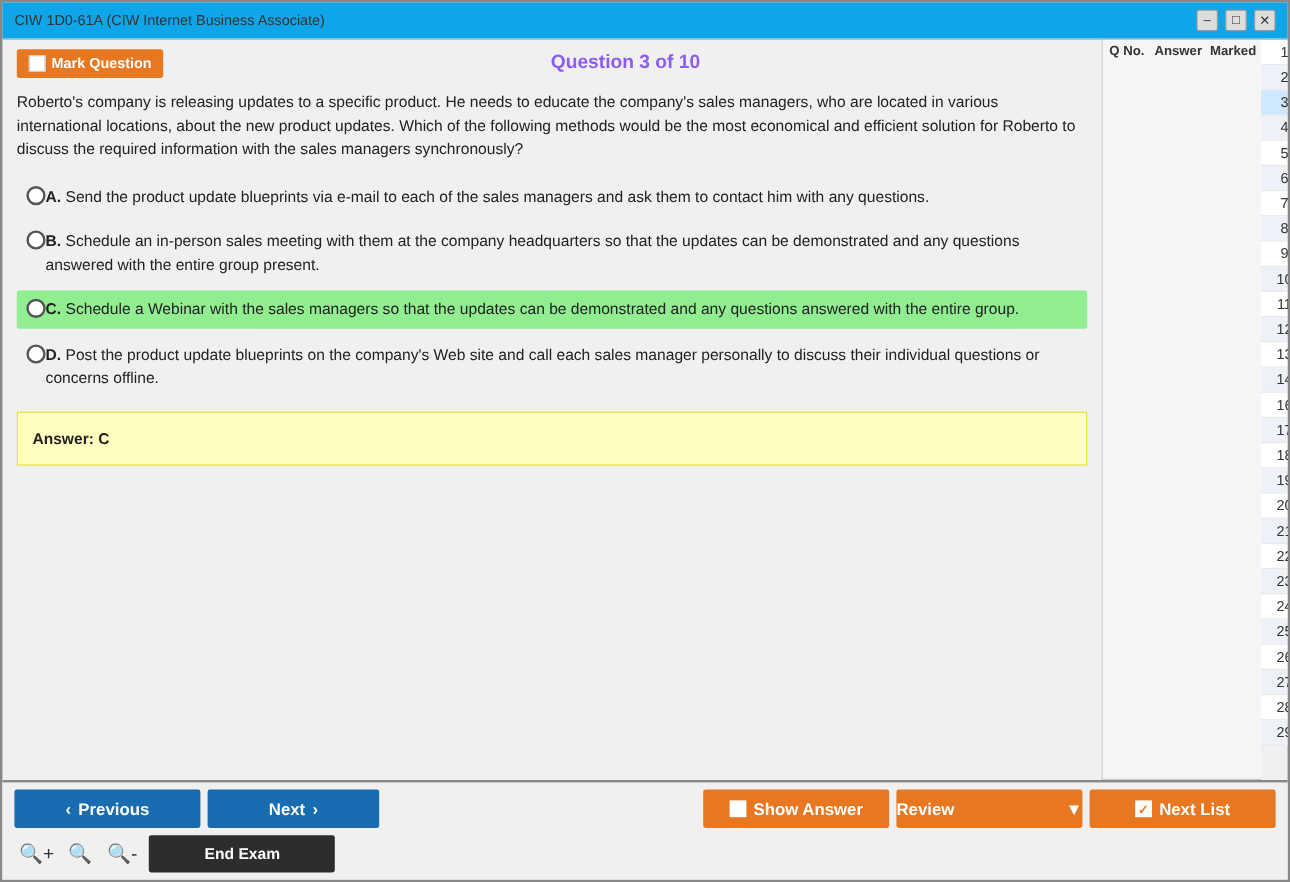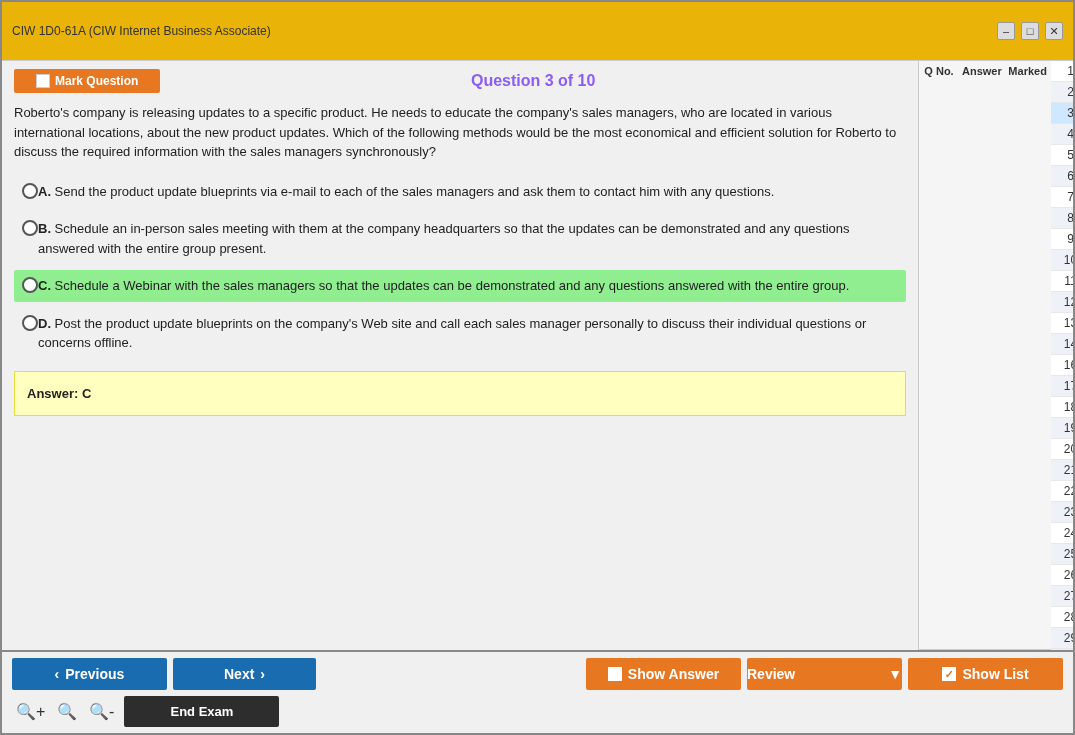--- a/index.html
+++ b/index.html
@@ -13,23 +13,23 @@
     }
     .window {
       width: 1075px;
       height: 735px;
       background: #f0f0f0;
       border: 2px solid #888;
       display: flex;
       flex-direction: column;
     }
     .title-bar {
-      background: #eab308;
+      background: #0ea5e9;
       border-bottom: 1px solid #ccc;
-      padding: 20px 10px;
+      padding: 6px 10px;
       display: flex;
       align-items: center;
       justify-content: space-between;
       font-size: 12px;
       color: #333;
       flex-shrink: 0;
     }
     .title-bar-title { font-size: 12px; }
     .title-bar-controls { display: flex; gap: 6px; }
     .title-bar-btn {
@@ -56,21 +56,21 @@
     .header-row {
       display: flex;
       align-items: center;
       margin-bottom: 10px;
       flex-shrink: 0;
     }
     .mark-question-btn {
       background: #e87722;
       color: white;
       border: none;
-      padding: 5px 22px;
+      padding: 5px 10px;
       font-size: 12px;
       font-weight: bold;
       cursor: pointer;
       display: flex;
       align-items: flex-end;
       gap: 5px;
       border-radius: 2px;
     }
     .mark-question-btn .checkbox-icon {
       width: 14px; height: 14px;
@@ -534,21 +534,21 @@
       <button class="btn-show-answer">
         <span class="sq-icon"></span>
         <span>Show Answer</span>
       </button>
       <button class="btn-review">
         <span>Review</span>
         <span>▼</span>
       </button>
       <button class="btn-show-list">
         <span class="check-icon">✓</span>
-        <span>Show List</span>
+        <span>Next List</span>
       </button>
     </div>
     <div class="bottom-buttons-row2">
       <div class="zoom-area">
         <button class="zoom-btn">🔍+</button>
         <button class="zoom-btn">🔍</button>
         <button class="zoom-btn">🔍-</button>
       </div>
       <button class="btn-end-exam">
         <span>End Exam</span>

